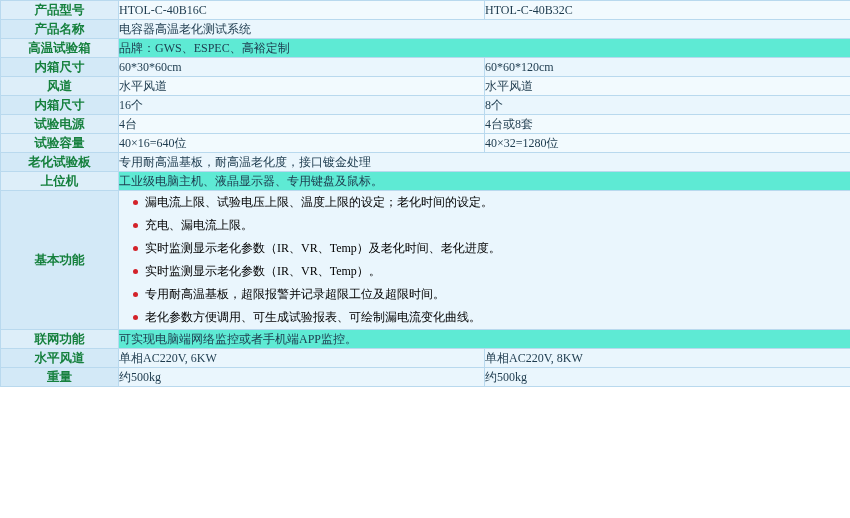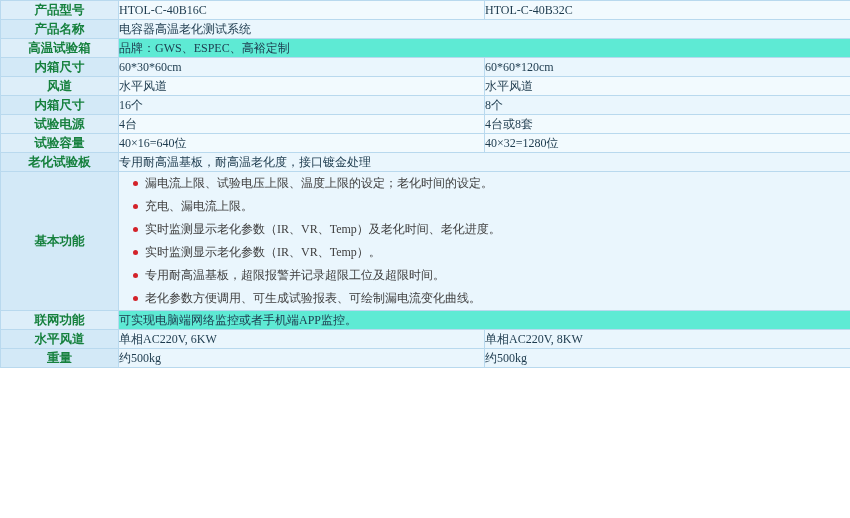--- a/index.html
+++ b/index.html
@@ -55,21 +55,21 @@
   ul.feat {
     margin: 0;
     padding: 0 0 0 14px;
     list-style: none;
   }
   ul.feat li {
     position: relative;
     padding: 1px 0 1px 12px;
     line-height: 1.75;
     font-size: 12px;
-    color: #404040;
+    color: #000000;
   }
   ul.feat li::before {
     content: "";
     position: absolute;
     left: 0;
     top: 9px;
     width: 5px;
     height: 5px;
     border-radius: 50%;
     background: #d3222a;
@@ -134,20 +134,24 @@
       <td class="label">试验容量</td>
       <td class="val">40×16=640位</td>
       <td class="val">40×32=1280位</td>
     </tr>
 
     <tr class="r-alt">
       <td class="label">老化试验板</td>
       <td class="val colspan2" colspan="2">专用耐高温基板，耐高温老化度，接口镀金处理</td>
     </tr>
 
+    <tr>
+      <td class="label">上位机</td>
+      <td class="val colspan2" colspan="2">工业级电脑主机、液晶显示器、专用键盘及鼠标。</td>
+    </tr>
 
     <tr class="r-alt">
       <td class="label">基本功能</td>
       <td class="val feat-cell" colspan="2">
         <ul class="feat">
           <li>漏电流上限、试验电压上限、温度上限的设定；老化时间的设定。</li>
           <li>充电、漏电流上限。</li>
           <li>实时监测显示老化参数（IR、VR、Temp）及老化时间、老化进度。</li>
           <li>实时监测显示老化参数（IR、VR、Temp）。</li>
           <li>专用耐高温基板，超限报警并记录超限工位及超限时间。</li>

